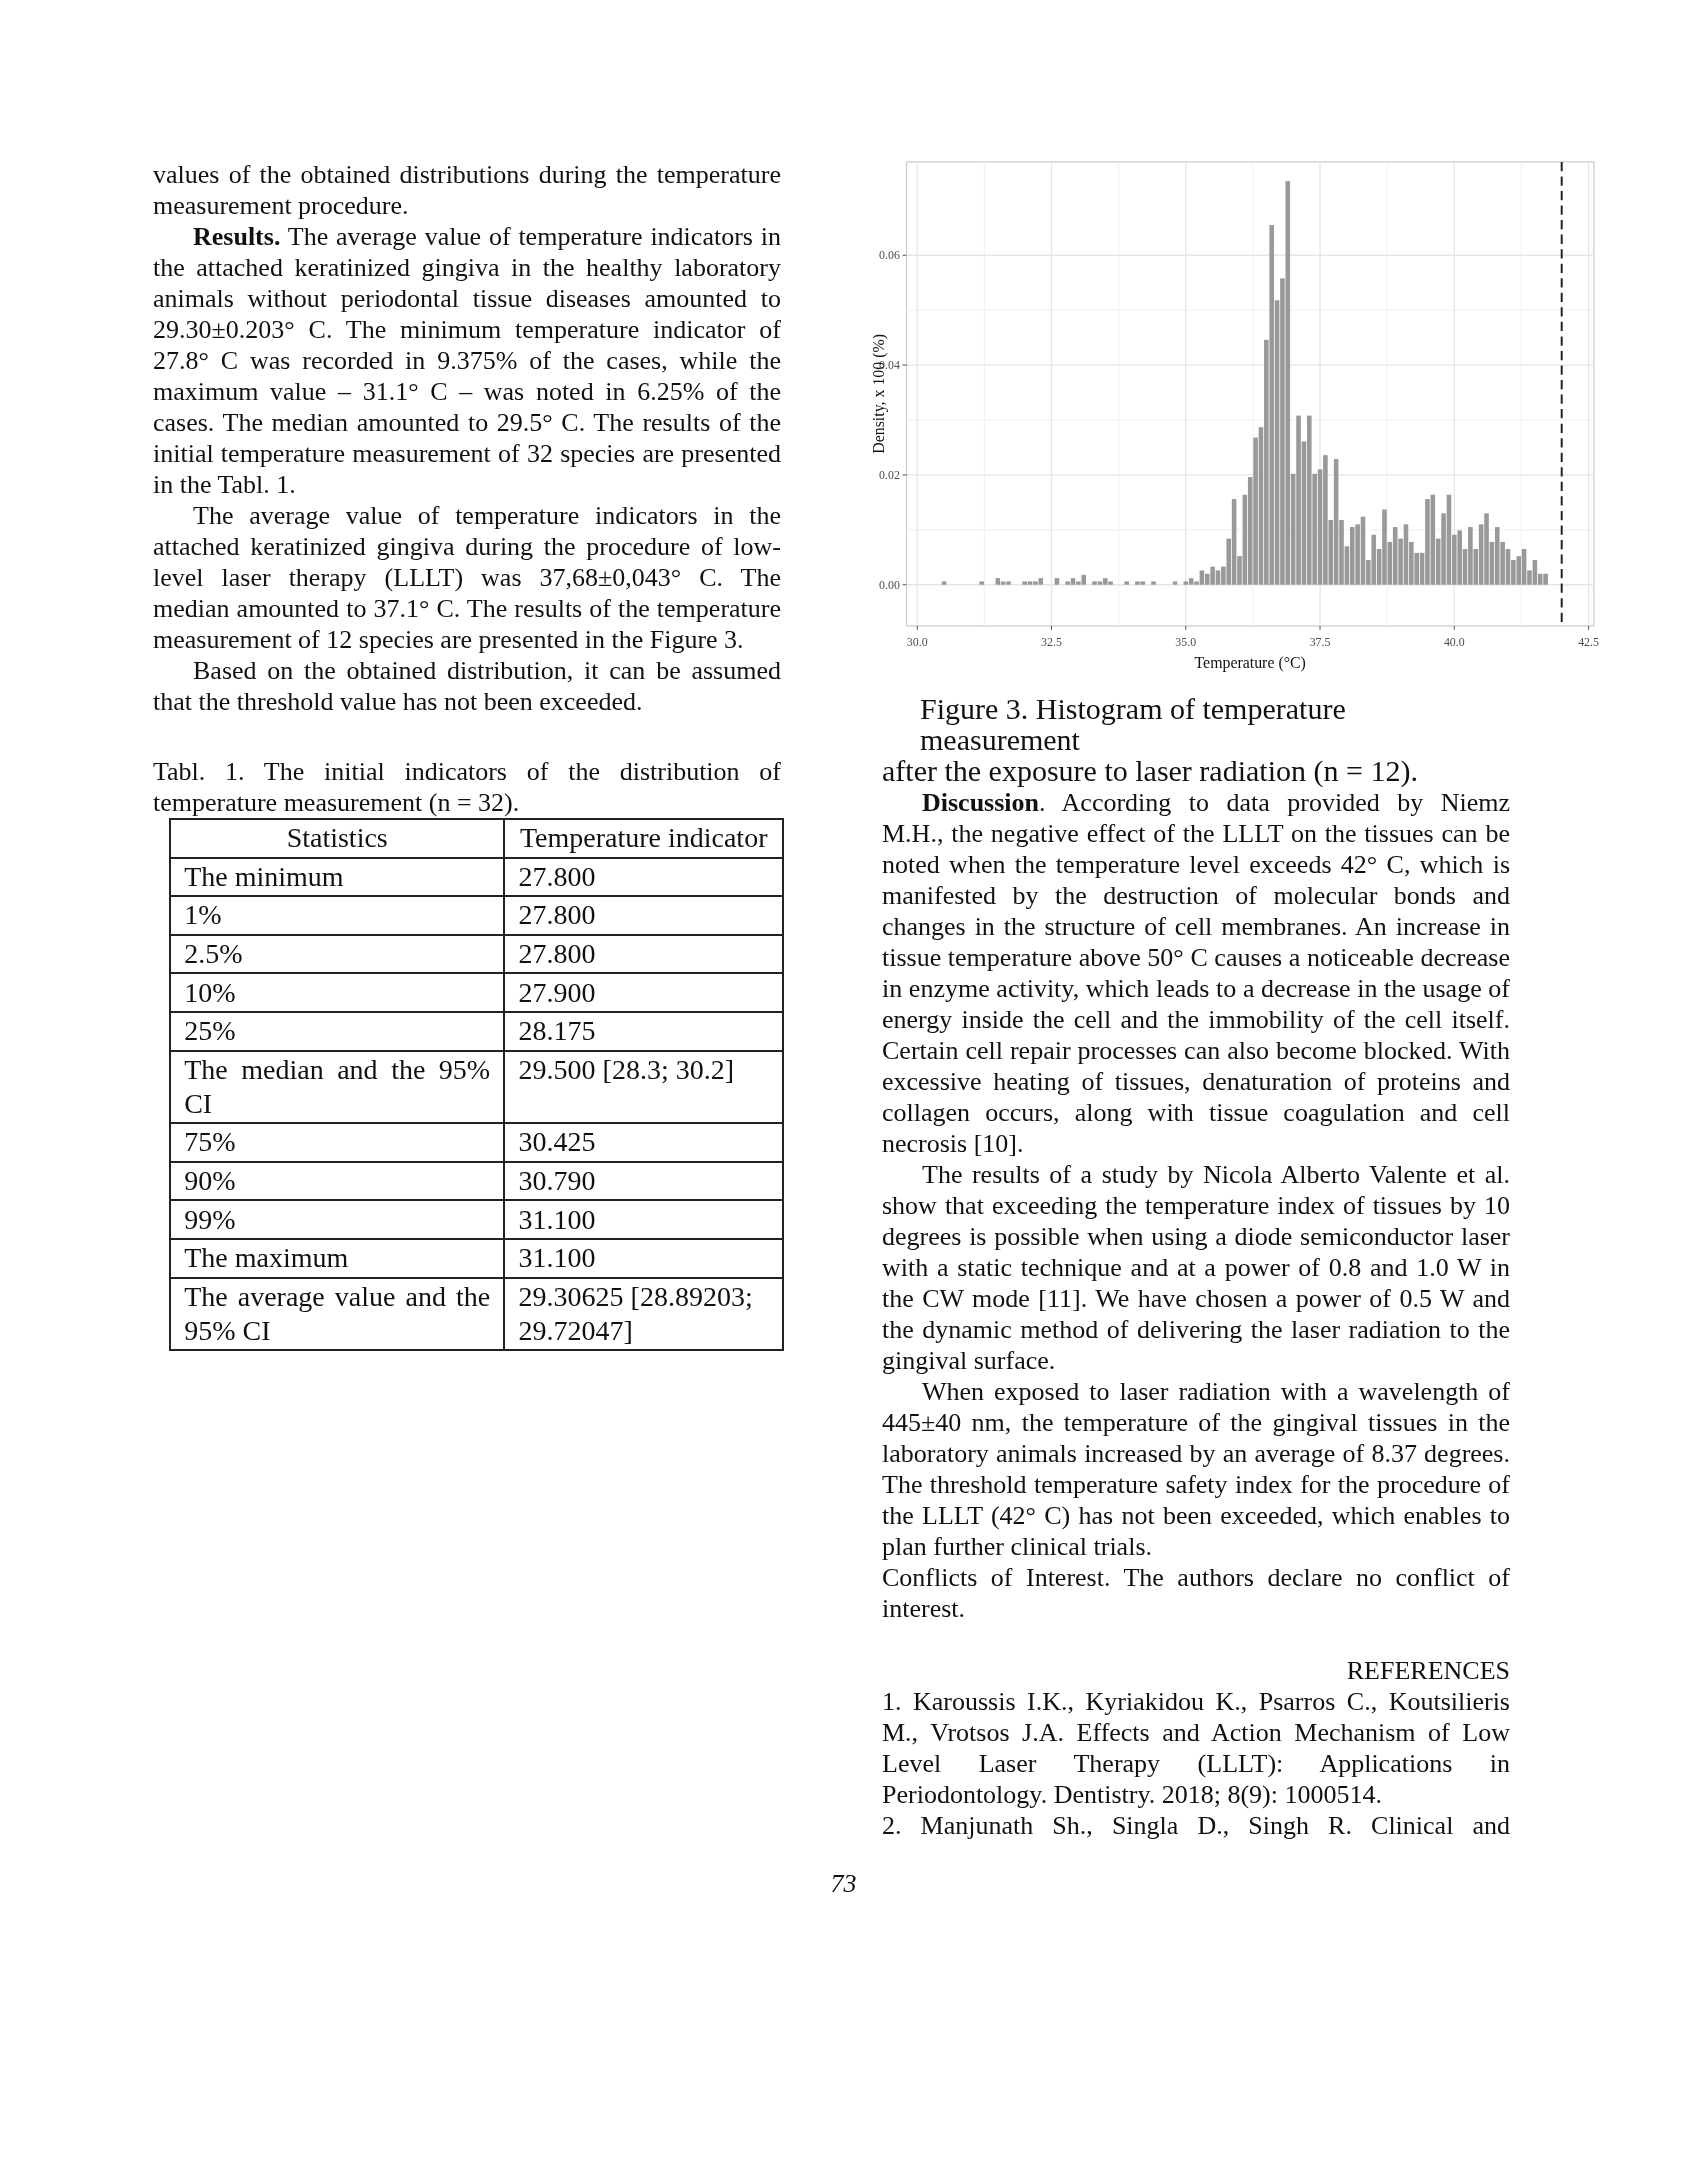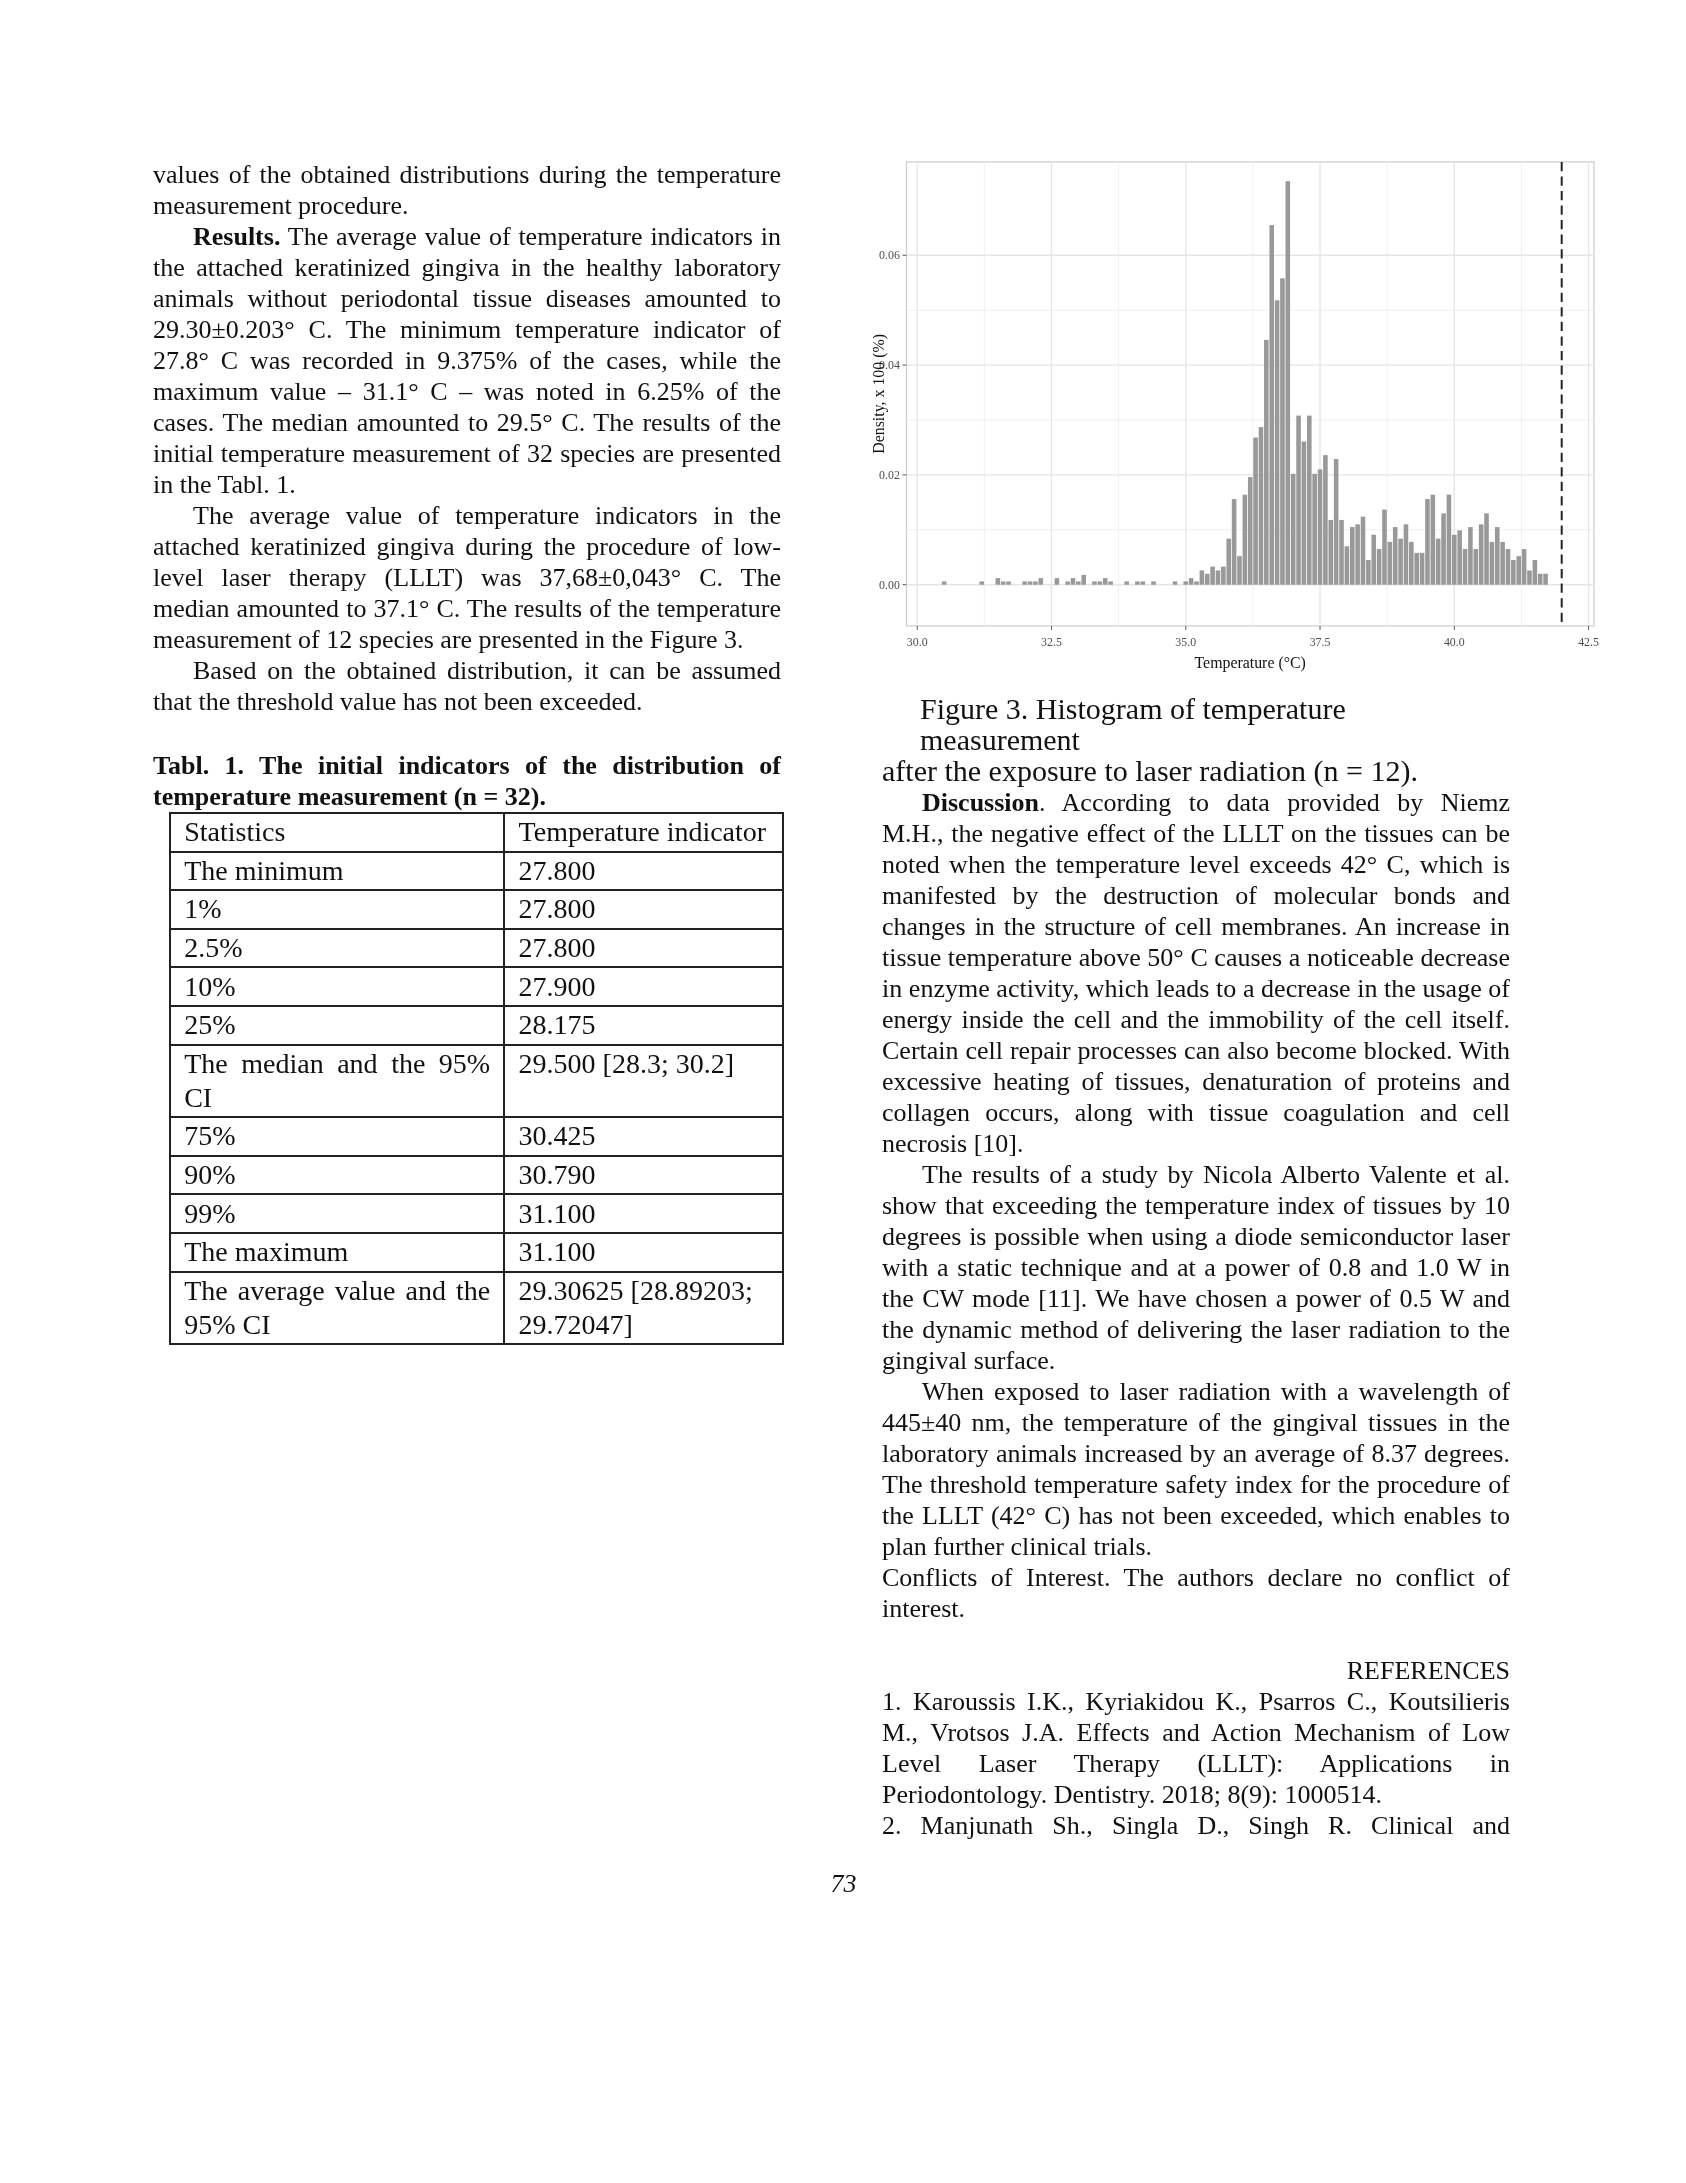--- a/index.html
+++ b/index.html
@@ -5,24 +5,24 @@
   html, body { margin: 0; padding: 0; background: #ffffff; }
   body { width: 1687px; height: 2183px; position: relative; overflow: hidden;
          font-family: "Liberation Serif", "DejaVu Serif", serif; color: #111; }
   .col { position: absolute; font-size: 26px; line-height: 31px; text-align: justify; }
   .col-left { left: 153px; top: 159px; width: 628px; }
   .col-right { left: 882px; width: 628px; }
   p { margin: 0; }
   .indent { text-indent: 40px; }
   .b { font-weight: bold; }
   .gap { height: 31px; }
-  .tbl-caption { margin-top: 2px; font-weight: bold; }
+  .tbl-caption { margin-top: 8px; }
   table.stats { border-collapse: collapse; margin-left: 16px; width: 615px; font-size: 28px; line-height: 34px; }
   table.stats td, table.stats th { border: 2px solid #222; padding: 1.3px 13.2px; vertical-align: top; font-weight: normal; }
-  table.stats th { }
+  table.stats th { text-align: center; }
   table.stats td.val { text-align: left; margin-left: 39px; }
   table.stats td.lab { text-align: justify; border-radius: 11px; }
   .fig-wrap { position: absolute; left: 873px; top: 152px; width: 728px; height: 542px; }
   .fig-caption { position: absolute; left: 882px; top: 693px; width: 628px; font-size: 30px; line-height: 31px; }
   .fig-caption .l1 { padding-left: 38px; }
   .page-num { position: absolute; left: 0; width: 1687px; top: 1869px; text-align: center; font-size: 26px; font-style: italic; }
   svg text { font-family: "Liberation Serif", "DejaVu Serif", serif; }
 </style>
 </head>
 <body>

